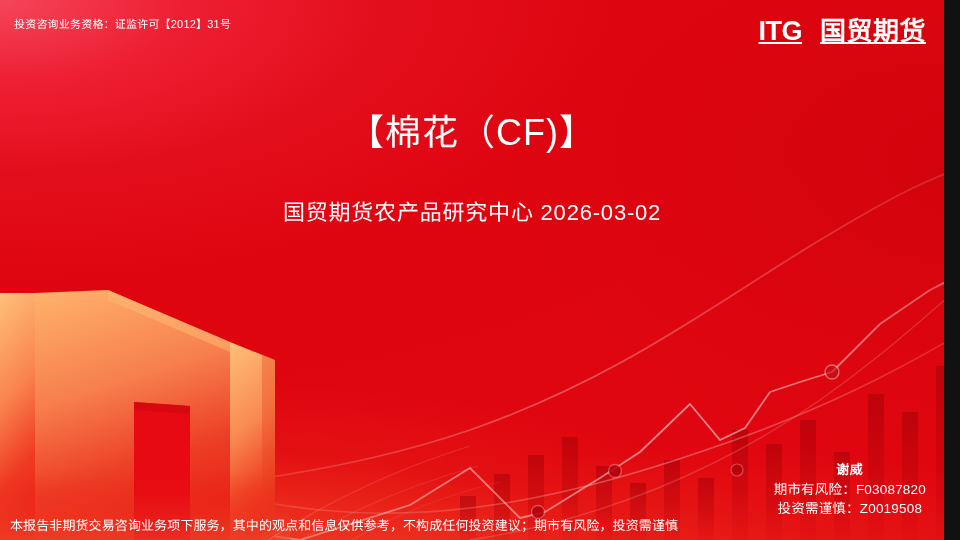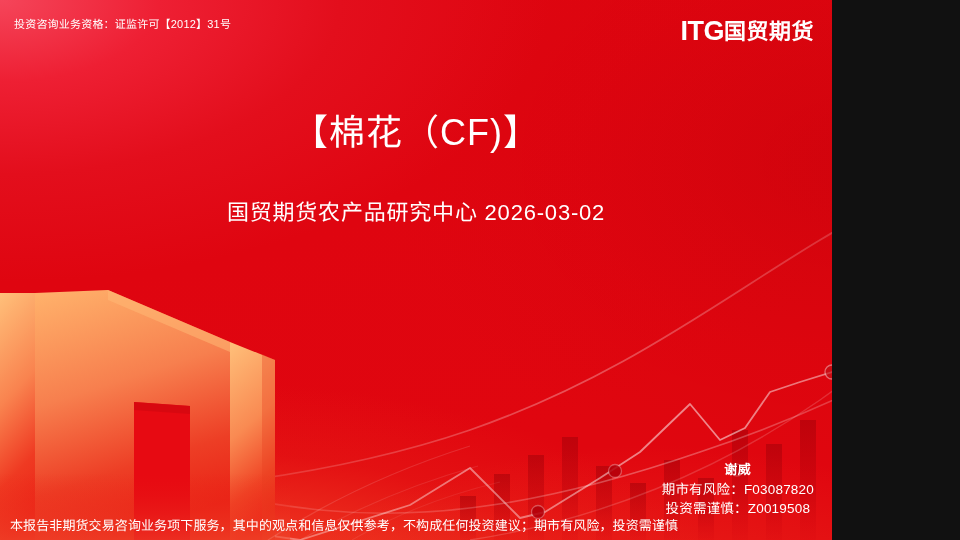--- a/index.html
+++ b/index.html
@@ -5,21 +5,21 @@
 <style>
   html, body {
     margin: 0;
     padding: 0;
     background: #111;
   }
   * { box-sizing: border-box; }
 
   .cover {
     position: relative;
-    width: 832px;
+    width: 944px;
     height: 540px;
     overflow: hidden;
     font-family: "Liberation Sans", "DejaVu Sans", sans-serif;
     background: #6d28d9;
     user-select: none;
   }
 
   
   .bg-base {
     position: absolute;
@@ -80,33 +80,34 @@
     color: #FFFFFF;
     letter-spacing: 0.2px;
     white-space: nowrap;
   }
 
   .logo {
     position: absolute;
     right: 18px;
     top: 18px;
     display: flex;
-    align-items: center;
-    gap: 0;
+    align-items: flex-start;
+    gap: 18px;
     color: #FFFFFF;
     white-space: nowrap;
+    text-decoration: underline;
   }
   .logo-mark {
     font-size: 27px;
     font-weight: bold;
     letter-spacing: -0.5px;
     line-height: 1;
   }
   .logo-word {
-    font-size: 22px;
+    font-size: 26px;
     font-weight: bold;
     letter-spacing: 0.5px;
     line-height: 1;
   }
 
   
   .title-block {
     position: absolute;
     left: 0;
     right: 0;

